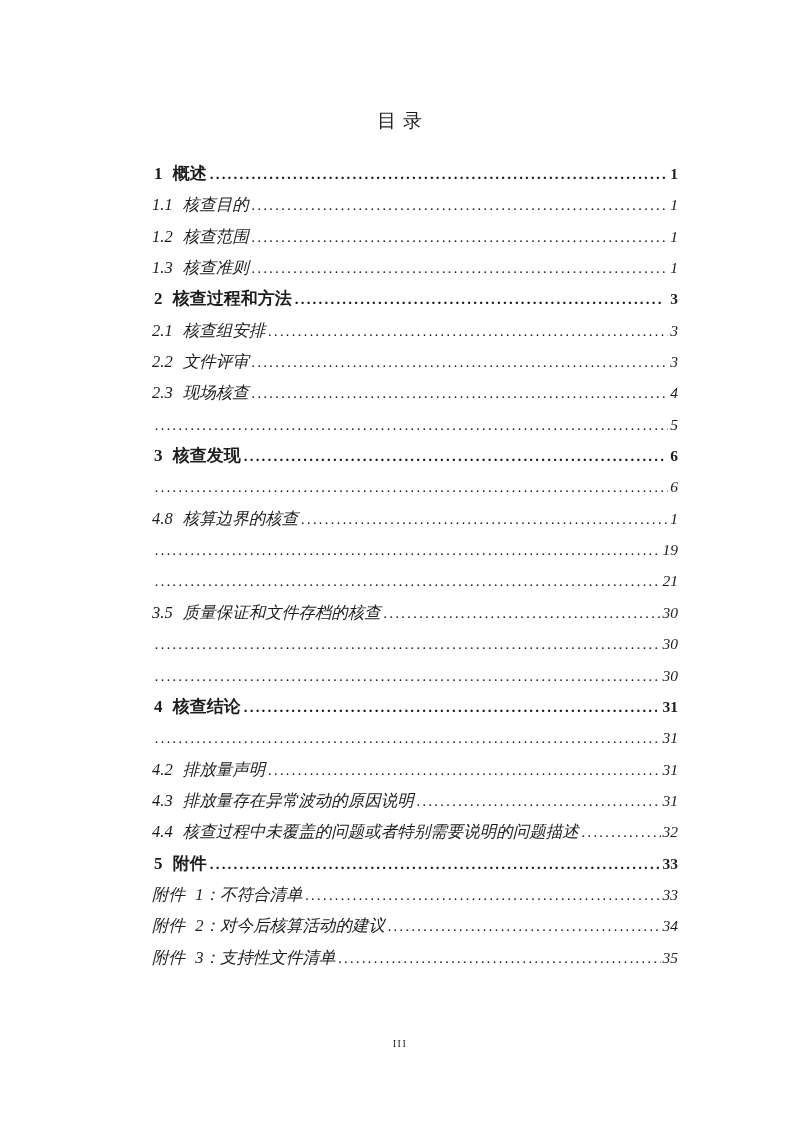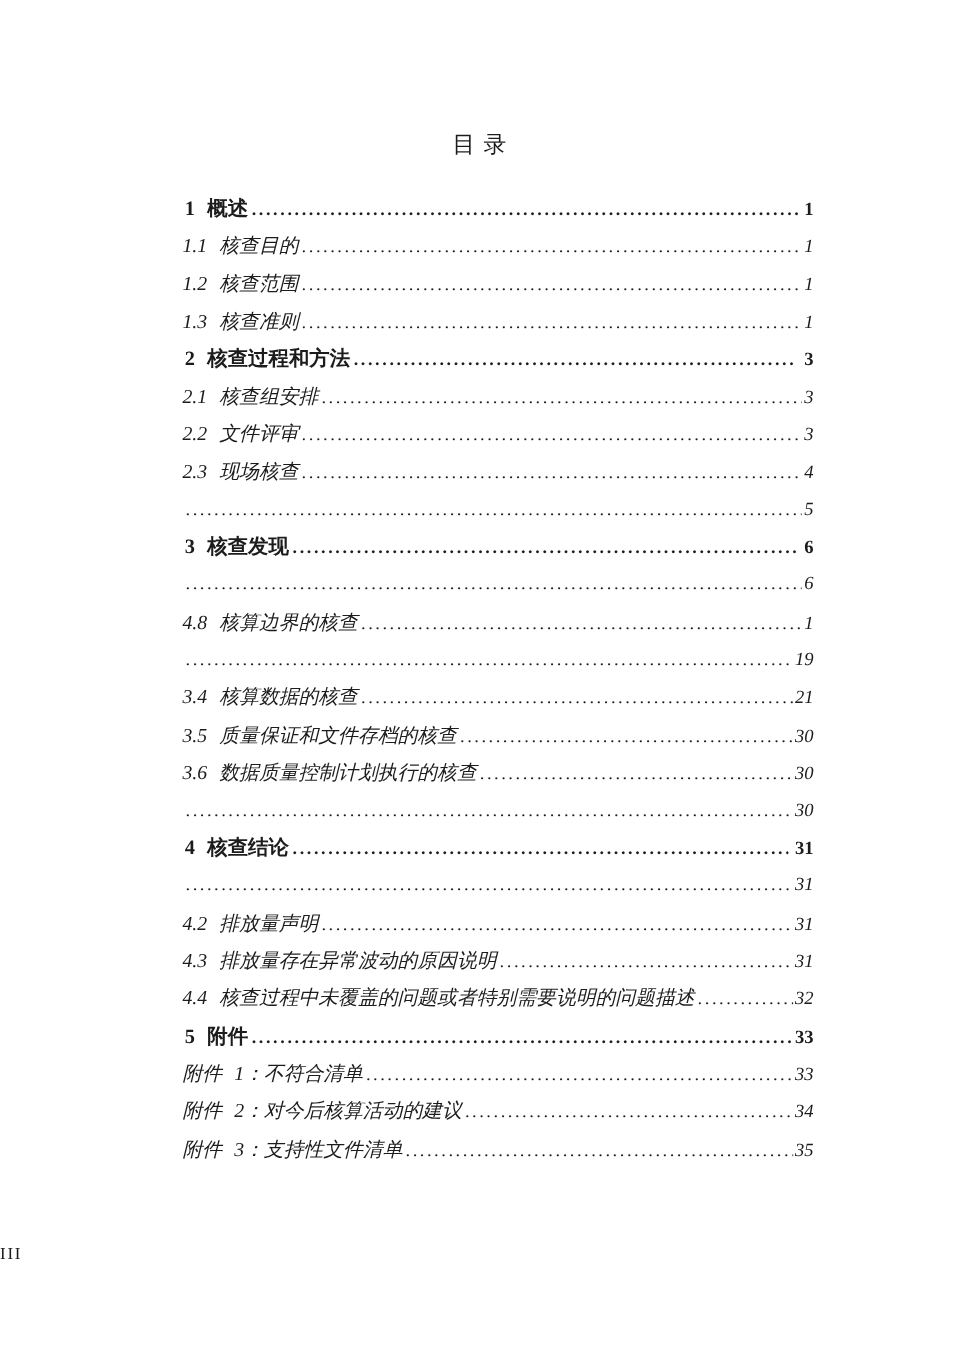--- a/index.html
+++ b/index.html
@@ -57,21 +57,22 @@
     text-align: right;
   }
   .toc-row.level-1 { font-weight: bold; }
   .toc-row.level-1 .label { font-size: 17px; margin-left: 36px; }
   .toc-row.level-2 { padding-left: 34px; font-style: italic; }
   .page-footer {
     position: absolute;
     top: 1038px;
     left: 0;
     width: 100%;
-    font-size: 14px;
+    text-align: center;
+    font-size: 10px;
     letter-spacing: 1.5px;
   }
 </style>
 </head>
 <body>
 
 <div class="page">
   <h1 class="toc-title">目 录</h1>
 
   <div class="toc-list">
@@ -131,31 +132,29 @@
       <div class="toc-row level-2">
     <span class="label">4.8 核算边界的核查</span>
     <span class="dots">............................................................................................................................................................................................................................</span>
     <span class="pagenum">1</span>
   </div>
       <div class="toc-row level-2">
     <span class="dots">............................................................................................................................................................................................................................</span>
     <span class="pagenum">19</span>
   </div>
       <div class="toc-row level-2">
-    <span class="label">3.4 核算数据的核查</span>
     <span class="dots">............................................................................................................................................................................................................................</span>
     <span class="pagenum">21</span>
   </div>
       <div class="toc-row level-2">
     <span class="label">3.5 质量保证和文件存档的核查</span>
     <span class="dots">............................................................................................................................................................................................................................</span>
     <span class="pagenum">30</span>
   </div>
       <div class="toc-row level-2">
-    <span class="label">3.6 数据质量控制计划执行的核查</span>
     <span class="dots">............................................................................................................................................................................................................................</span>
     <span class="pagenum">30</span>
   </div>
       <div class="toc-row level-2">
     <span class="dots">............................................................................................................................................................................................................................</span>
     <span class="pagenum">30</span>
   </div>
       <div class="toc-row level-1">
     <span class="label">4 核查结论</span>
     <span class="dots">............................................................................................................................................................................................................................</span>

